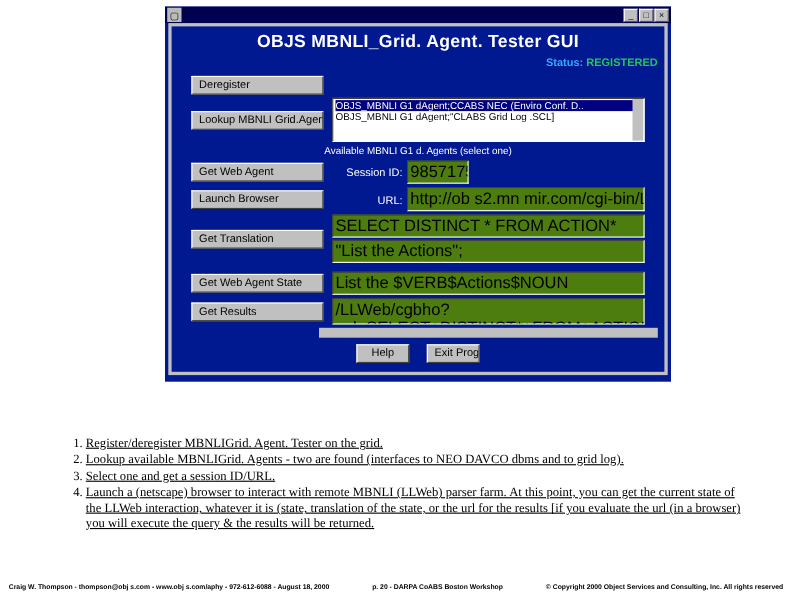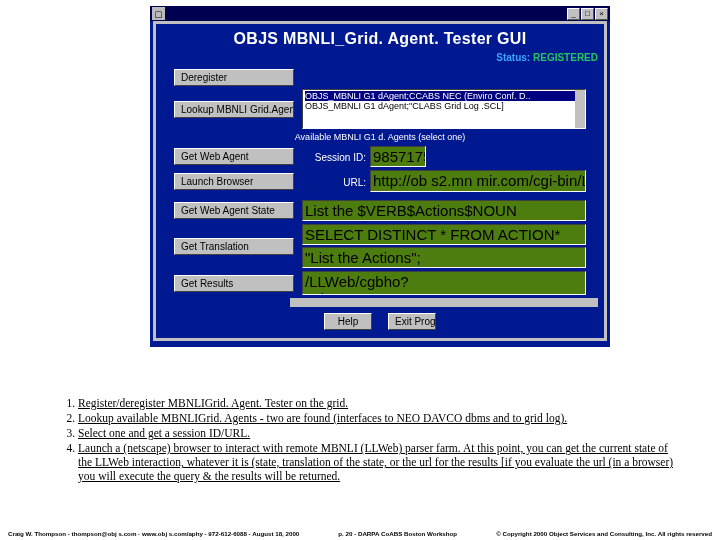--- a/index.html
+++ b/index.html
@@ -224,32 +224,32 @@
           <div class="field short">985717568</div>
         </div>
         <div class="row">
           <div class="gui-btn">Launch Browser</div>
           <div class="spacer"></div>
           <div class="right-label">URL:</div>
           <div class="field url">http://ob s2.mn mir.com/cgi-bin/LLweb_PS.exe?sid=9857
 14109-0&amp;Alwhe=1</div>
         </div>
 
-        <div class="row" style="margin-top:8px">
-          <div class="gui-btn">Get Web Agent State</div>
-          <div class="spacer"></div>
-          <div class="field one">List the $VERB$Actions$NOUN</div>
-        </div>
         <div class="row">
           <div class="gui-btn">Get Translation</div>
           <div class="spacer"></div>
           <div style="flex:1">
             <div class="field" style="margin-bottom:2px">SELECT DISTINCT * FROM ACTION*</div>
             <div class="field">"List the Actions";</div>
           </div>
+        </div>
+        <div class="row" style="margin-top:8px">
+          <div class="gui-btn">Get Web Agent State</div>
+          <div class="spacer"></div>
+          <div class="field one">List the $VERB$Actions$NOUN</div>
         </div>
         <div class="row">
           <div class="gui-btn">Get Results</div>
           <div class="spacer"></div>
           <div class="field one" style="height:24px;white-space:normal">/LLWeb/cgbho?sql=SELECT+DISTINCT*+FROM+ACTION&amp;ds=g 1-0
 ListSeq-e=ListtheActions+</div>
         </div>
         <div class="scrollh" style="margin:2px 0 0 128px"></div>
 
         <div class="bottom-btns">

